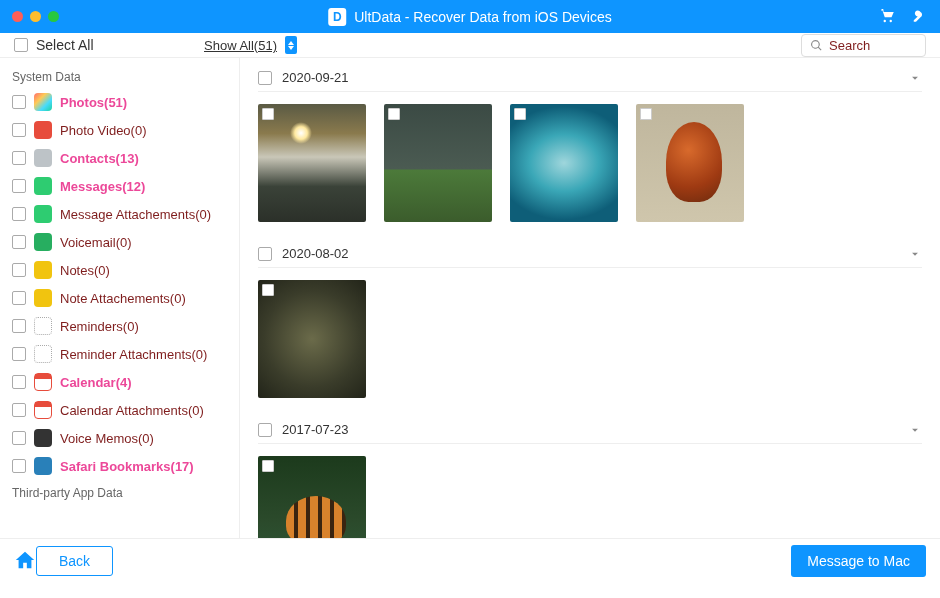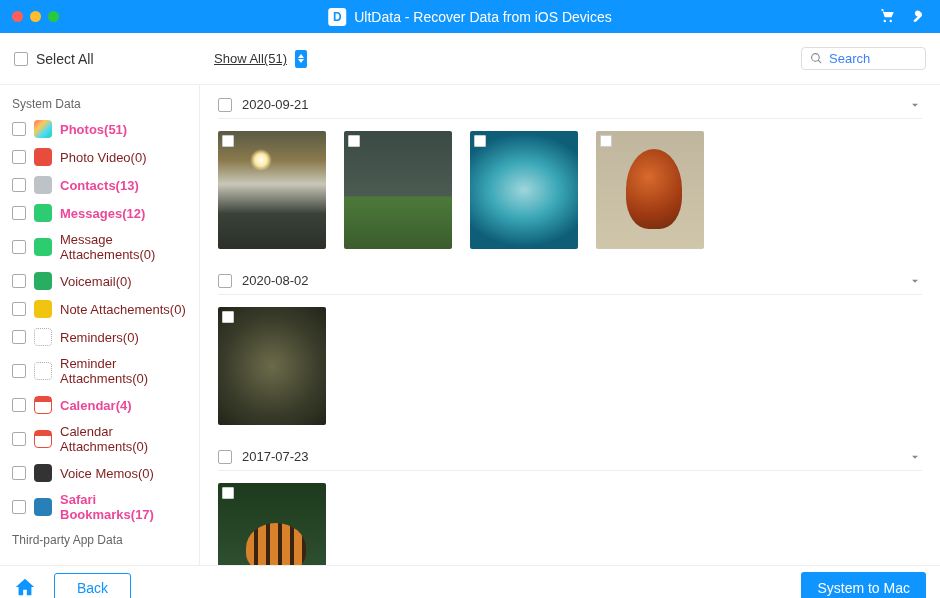--- a/index.html
+++ b/index.html
@@ -12,34 +12,34 @@
 .tl-close { background: #ff5f57; }
 .tl-min { background: #ffbd2e; }
 .tl-max { background: #28c840; }
 .titlebar-center { position: absolute; left: 50%; transform: translateX(-50%); display: flex; align-items: center; gap: 8px; font-size: 14px; }
 .titlebar-center .logo { width: 18px; height: 18px; background: #fff; color: #0e95ff; font-weight: 700; border-radius: 3px; display: flex; align-items: center; justify-content: center; font-size: 12px; }
 .titlebar-center .brand { font-weight: 400; }
 .titlebar-right { margin-left: auto; display: flex; gap: 14px; }
 .titlebar-right svg { width: 18px; height: 18px; fill: #fff; }
 
 
-.toprow { height: 52px; display: flex; align-items: center; padding: 0 14px; gap: 16px; border-bottom: 1px solid #eee; }
+.toprow { height: 25px; display: flex; align-items: center; padding: 0 14px; gap: 6px; border-bottom: 1px solid #eee; }
 .selectall { display: flex; align-items: center; gap: 8px; font-size: 14px; width: 180px; }
 .cb { width: 14px; height: 14px; border: 1px solid #aaa; border-radius: 2px; background: #fff; flex: none; }
 .filter-select { display: flex; align-items: center; gap: 8px; margin-left: 4px; text-decoration: underline; }
 .filter-select .spinner { width: 12px; height: 18px; background: #0e95ff; border-radius: 2px; display: flex; flex-direction: column; align-items: center; justify-content: center; }
 .filter-select .spinner::before, .filter-select .spinner::after { content: ""; border-left: 3px solid transparent; border-right: 3px solid transparent; }
 .filter-select .spinner::before { border-bottom: 4px solid #fff; margin-bottom: 1px; }
 .filter-select .spinner::after { border-top: 4px solid #fff; }
-.search { margin-left: auto; display: flex; align-items: center; gap: 6px; border: 1px solid #ddd; border-radius: 4px; padding: 3px 8px; color: #3b82f6; width: 125px; }
+.search { margin-left: auto; display: flex; align-items: center; gap: 6px; border: 1px solid #ddd; border-radius: 4px; padding: 3px 8px; color: #7f1d1d; width: 125px; }
 .search svg { width: 13px; height: 13px; fill: #888; }
 
 
 .main { display: flex; height: calc(100% - 33px - 40px - 45px); }
-.sidebar { width: 200px; border-right: 1px solid #eee; overflow-y: auto; padding: 6px 10px 10px 10px; position: relative; }
+.sidebar { width: 240px; border-right: 1px solid #eee; overflow-y: auto; padding: 6px 10px 10px 10px; position: relative; }
 .sidebar::-webkit-scrollbar { width: 6px; }
 .sidebar::-webkit-scrollbar-thumb { background: #ccc; border-radius: 3px; }
 .section-label { font-size: 12px; color: #666; padding: 6px 0 4px 2px; }
 .item { display: flex; align-items: center; gap: 8px; padding: 5px 2px; font-size: 13px; }
 .item .cb { flex: none; }
 .item .icon { width: 18px; height: 18px; border-radius: 4px; flex: none; display: flex; align-items: center; justify-content: center; font-size: 11px; }
 .item .label { color: #7f1d1d; }
 .item.bold .label { color: #ec4899; font-weight: 600; }
 
 .ic-photos { background: linear-gradient(135deg,#ff6b6b,#feca57,#48dbfb,#1dd1a1); }
@@ -69,21 +69,21 @@
 .th-sunset::after { content:""; position:absolute; left:32px; top:18px; width:22px; height:22px; border-radius:50%; background: radial-gradient(circle,#fff 0%,#ffe9a0 40%,transparent 70%); }
 .th-field { background: linear-gradient(180deg,#3b4a44 0%,#4b5b52 55%,#4c7a3a 56%,#3b5c2c 100%); }
 .th-wave { background: radial-gradient(ellipse 80% 60% at 50% 50%, #9fd6dc 0%, #3aa7b7 40%, #0e5e78 80%); }
 .th-bird { background: linear-gradient(180deg,#bfb69d 0%,#cfc6ac 100%); position:relative; }
 .th-bird::after { content:""; position:absolute; left:30px; top:18px; width:56px; height:80px; border-radius:50% 50% 40% 40%; background: radial-gradient(circle at 40% 35%,#d86a2c 0%,#9f3a12 60%,#6b2a0e 100%); }
 .th-plant { background: radial-gradient(circle at 50% 50%, #6b6b4a 0%, #3a3c2a 60%, #222419 100%); }
 .th-tiger { background: linear-gradient(180deg,#1c3a1c 0%,#2b4a2b 55%,#2f5a3a 100%); position:relative; }
 .th-tiger::after { content:""; position:absolute; left:28px; top:40px; width:60px; height:50px; border-radius:50% 50% 40% 40%; background: repeating-linear-gradient(90deg,#d8822c 0 8px,#3a2410 8px 12px); }
 
 
-.footer { height: 45px; border-top: 1px solid #eee; display: flex; align-items: center; padding: 0 14px; gap: 18px; }
+.footer { height: 45px; border-top: 1px solid #eee; display: flex; align-items: center; padding: 0 14px; }
 .home svg { width: 22px; height: 22px; fill: #0e95ff; }
 .btn-back { border: 1px solid #0e95ff; color: #0e95ff; background: #fff; padding: 6px 22px; border-radius: 3px; font-size: 14px; cursor: pointer; }
 .btn-recover { margin-left: auto; background: #0e95ff; color: #fff; border: none; padding: 8px 16px; border-radius: 3px; font-size: 14px; cursor: pointer; }
 </style>
 </head>
 <body>
 
 <div class="titlebar">
   <div class="traffic">
     <span class="tl-close"></span>
@@ -150,20 +150,25 @@
       </div>
       <div class="item">
         <span class="cb"></span>
         <span class="icon ic-messages"></span>
         <span class="label">Message Attachements(0)</span>
       </div>
       <div class="item">
         <span class="cb"></span>
         <span class="icon ic-voicemail"></span>
         <span class="label">Voicemail(0)</span>
+      </div>
+      <div class="item">
+        <span class="cb"></span>
+        <span class="icon ic-notes"></span>
+        <span class="label">Notes(0)</span>
       </div>
       <div class="item">
         <span class="cb"></span>
         <span class="icon ic-notes"></span>
         <span class="label">Note Attachements(0)</span>
       </div>
       <div class="item">
         <span class="cb"></span>
         <span class="icon ic-reminders"></span>
         <span class="label">Reminders(0)</span>
@@ -248,14 +253,14 @@
         </div>
       </div>
     </div>
 </div>
 
 <div class="footer">
   <span class="home"><svg viewBox="0 0 24 24">
         <path d="M12 3l10 9h-3v9h-5v-6h-4v6H5v-9H2z"></path>
       </svg></span>
   <button class="btn-back">Back</button>
-  <button class="btn-recover">System to Mac</button>
+  <button class="btn-recover">Message to Mac</button>
 </div>
 
 </body></html>

